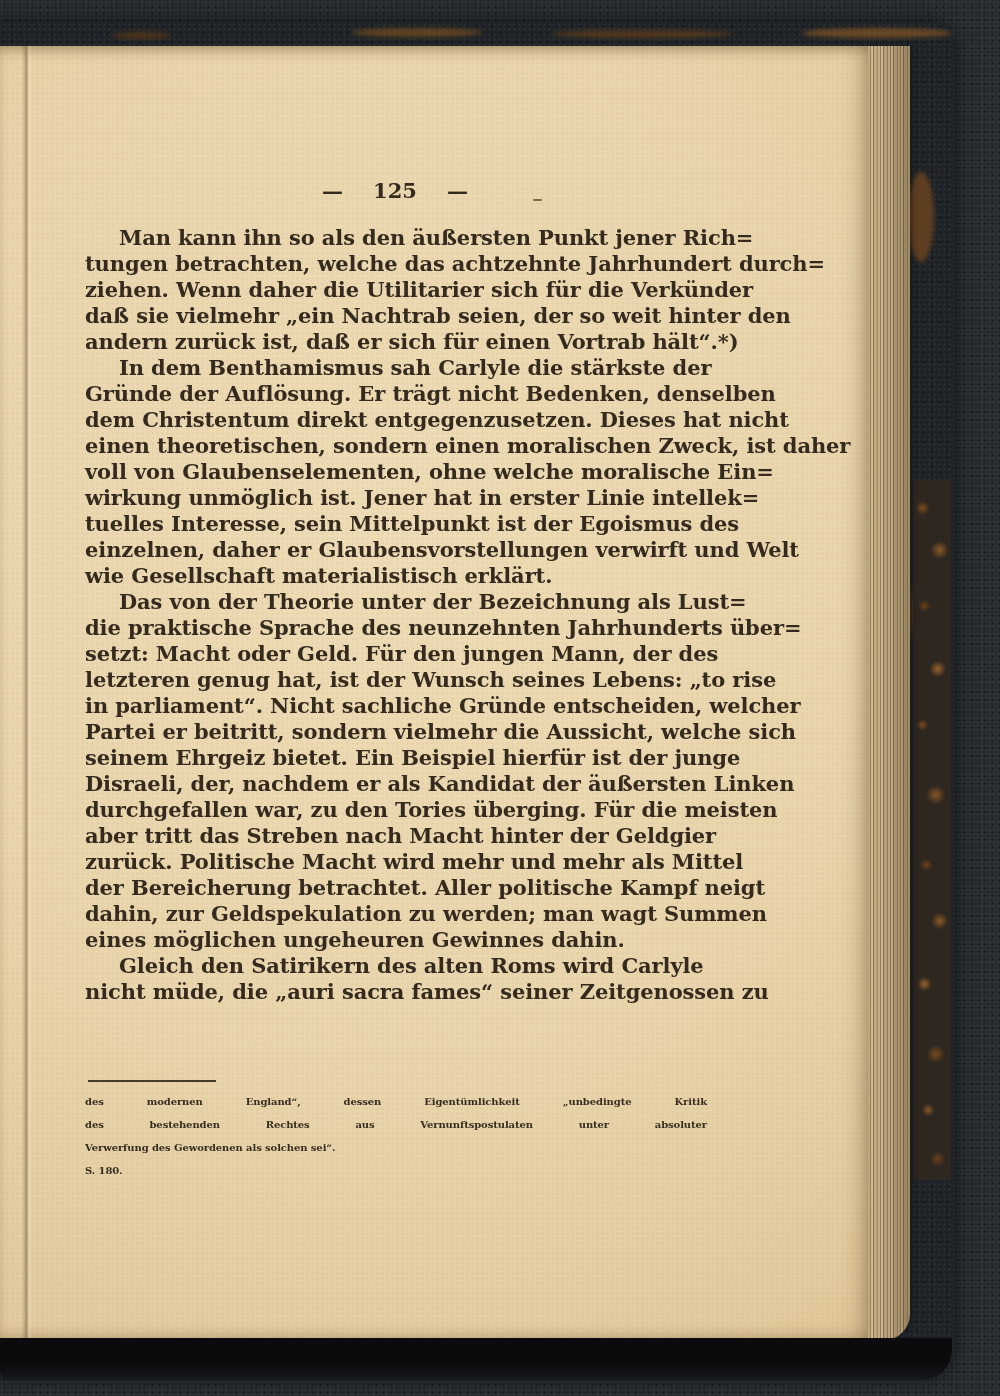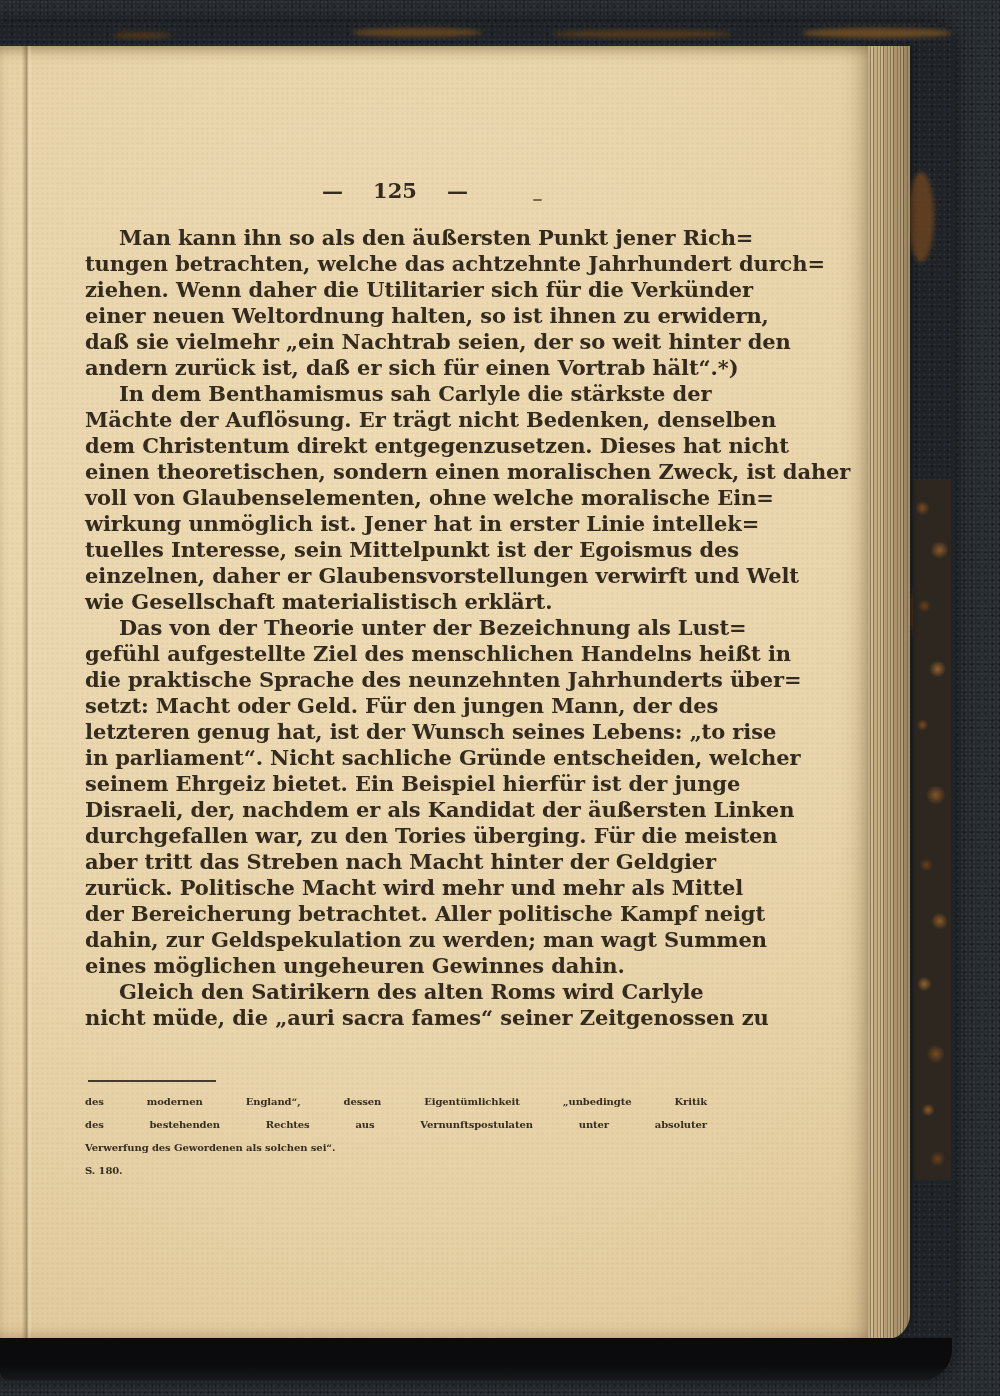--- a/index.html
+++ b/index.html
@@ -123,38 +123,37 @@
       <span>—</span>
       <span>125</span>
       <span>—</span>
     </div>
     <div class="speck"></div>
 
     <div class="body-text">
       <div class="line indent">Man kann ihn so als den äußersten Punkt jener Rich=</div>
       <div class="line">tungen betrachten, welche das achtzehnte Jahrhundert durch=</div>
       <div class="line">ziehen.  Wenn daher die Utilitarier sich für die Verkünder</div>
-      <div class="line">einer neuen Weltordnung halten, so ist ihnen zu erwidern,</div>
       <div class="line">daß sie vielmehr „ein Nachtrab seien, der so weit hinter den</div>
       <div class="line end">andern zurück ist, daß er sich für einen Vortrab hält“.*)</div>
       <div class="line indent">In dem Benthamismus sah Carlyle die stärkste der</div>
-      <div class="line">Mächte der Auflösung.  Er trägt nicht Bedenken, denselben</div>
+      <div class="line">Gründe der Auflösung.  Er trägt nicht Bedenken, denselben</div>
       <div class="line">dem Christentum direkt entgegenzusetzen.  Dieses hat nicht</div>
       <div class="line">einen theoretischen, sondern einen moralischen Zweck, ist daher</div>
       <div class="line">voll von Glaubenselementen, ohne welche moralische Ein=</div>
       <div class="line">wirkung unmöglich ist.  Jener hat in erster Linie intellek=</div>
       <div class="line">tuelles Interesse, sein Mittelpunkt ist der Egoismus des</div>
       <div class="line">einzelnen, daher er Glaubensvorstellungen verwirft und Welt</div>
       <div class="line end">wie Gesellschaft materialistisch erklärt.</div>
       <div class="line indent">Das von der Theorie unter der Bezeichnung als Lust=</div>
-      <div class="line">gefühl aufgestellte Ziel des menschlichen Handelns heißt in</div>
       <div class="line">die praktische Sprache des neunzehnten Jahrhunderts über=</div>
       <div class="line">setzt: Macht oder Geld.  Für den jungen Mann, der des</div>
       <div class="line">letzteren genug hat, ist der Wunsch seines Lebens: „to rise</div>
       <div class="line">in parliament“.  Nicht sachliche Gründe entscheiden, welcher</div>
+      <div class="line">Partei er beitritt, sondern vielmehr die Aussicht, welche sich</div>
       <div class="line">seinem Ehrgeiz bietet.  Ein Beispiel hierfür ist der junge</div>
       <div class="line">Disraeli, der, nachdem er als Kandidat der äußersten Linken</div>
       <div class="line">durchgefallen war, zu den Tories überging.  Für die meisten</div>
       <div class="line">aber tritt das Streben nach Macht hinter der Geldgier</div>
       <div class="line">zurück.  Politische Macht wird mehr und mehr als Mittel</div>
       <div class="line">der Bereicherung betrachtet.  Aller politische Kampf neigt</div>
       <div class="line">dahin, zur Geldspekulation zu werden; man wagt Summen</div>
       <div class="line end">eines möglichen ungeheuren Gewinnes dahin.</div>
       <div class="line indent">Gleich den Satirikern des alten Roms wird Carlyle</div>
       <div class="line">nicht müde, die „auri sacra fames“ seiner Zeitgenossen zu</div>

